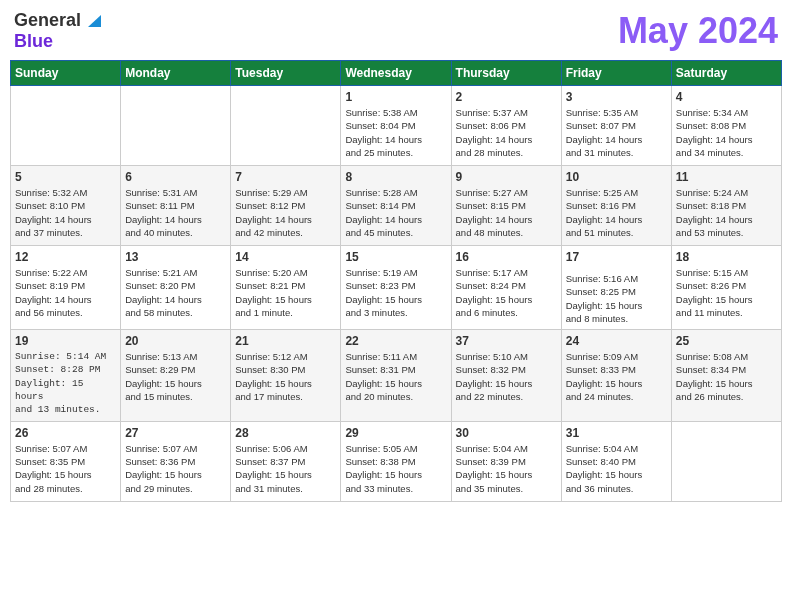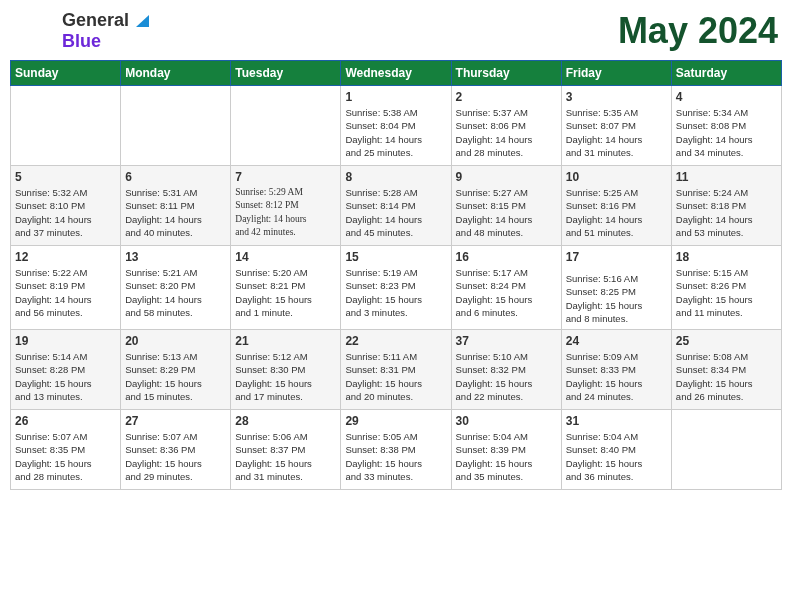--- a/index.html
+++ b/index.html
@@ -9,38 +9,37 @@
       width: 792px;
       min-height: 612px;
       padding: 10px;
     }
     .header {
       display: flex;
       justify-content: space-between;
       align-items: flex-start;
       margin-bottom: 8px;
       padding: 0 4px;
-      margin-left: 48px;
     }
     .logo {
       display: flex;
       flex-direction: column;
       align-items: flex-start;
     }
     .logo-line {
       display: flex;
       align-items: center;
     }
     .title-block {
       text-align: right;
     }
     .month-title {
       font-size: 36px;
       font-weight: bold;
-      color: #14532d;
+      color: #8b5cf6;
     }
     .location-title {
       font-size: 16px;
       color: #333;
     }
     .calendar-table {
       width: 100%;
       border-collapse: collapse;
       table-layout: fixed;
     }
@@ -156,21 +155,21 @@
         </td>
         <td>
           <span class="day-number">6</span>
           <div class="day-info" style="white-space: pre-line;">Sunrise: 5:31 AM
 Sunset: 8:11 PM
 Daylight: 14 hours
 and 40 minutes.</div>
         </td>
         <td>
           <span class="day-number">7</span>
-          <div class="day-info" style="white-space: pre-line; font-family: Liberation Serif, serif;">Sunrise: 5:29 AM
+          <div class="day-info" style="white-space: pre-line;">Sunrise: 5:29 AM
 Sunset: 8:12 PM
 Daylight: 14 hours
 and 42 minutes.</div>
         </td>
         <td>
           <span class="day-number">8</span>
           <div class="day-info" style="white-space: pre-line;">Sunrise: 5:28 AM
 Sunset: 8:14 PM
 Daylight: 14 hours
 and 45 minutes.</div>
@@ -244,21 +243,21 @@
           <span class="day-number">18</span>
           <div class="day-info" style="white-space: pre-line;">Sunrise: 5:15 AM
 Sunset: 8:26 PM
 Daylight: 15 hours
 and 11 minutes.</div>
         </td>
       </tr>
       <tr>
         <td>
           <span class="day-number">19</span>
-          <div class="day-info" style="white-space: pre-line;">Sunrise: 5:14 AM
+          <div class="day-info" style="white-space: pre-line; font-family: Liberation Mono, monospace;">Sunrise: 5:14 AM
 Sunset: 8:28 PM
 Daylight: 15 hours
 and 13 minutes.</div>
         </td>
         <td>
           <span class="day-number">20</span>
           <div class="day-info" style="white-space: pre-line;">Sunrise: 5:13 AM
 Sunset: 8:29 PM
 Daylight: 15 hours
 and 15 minutes.</div>

